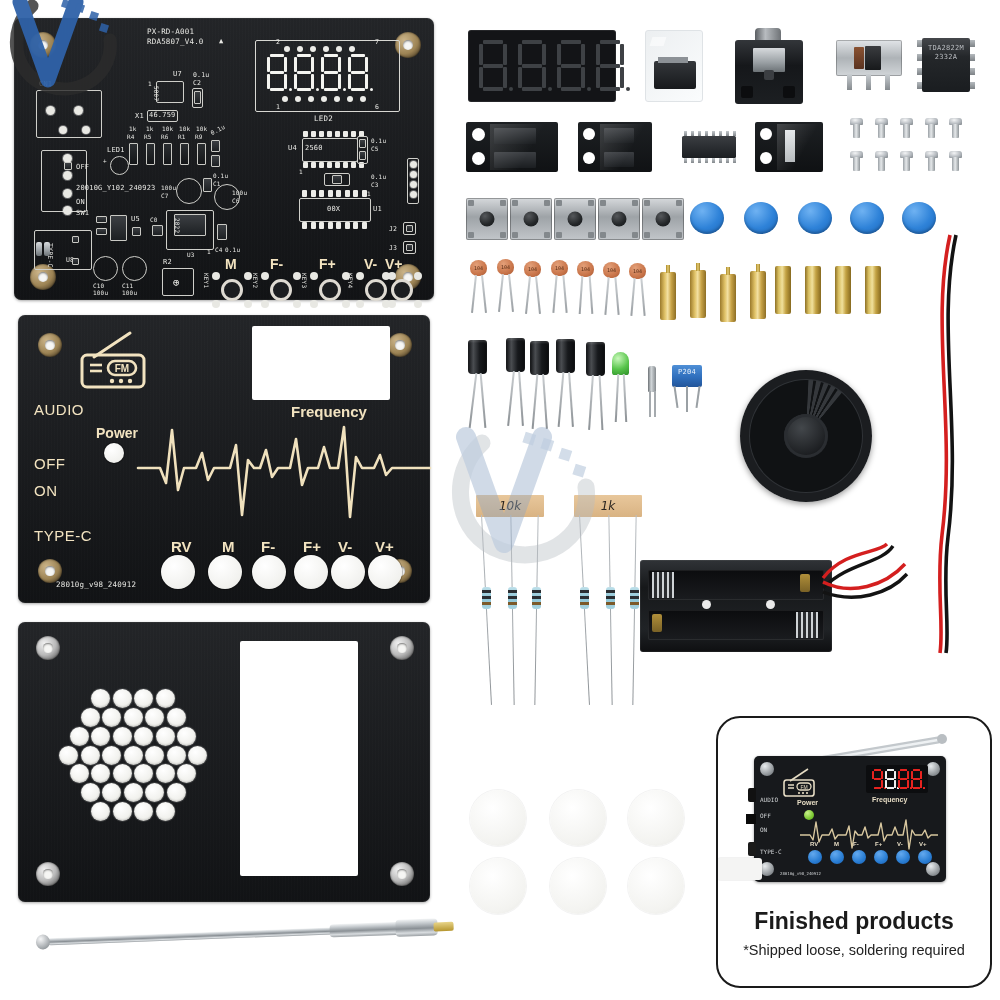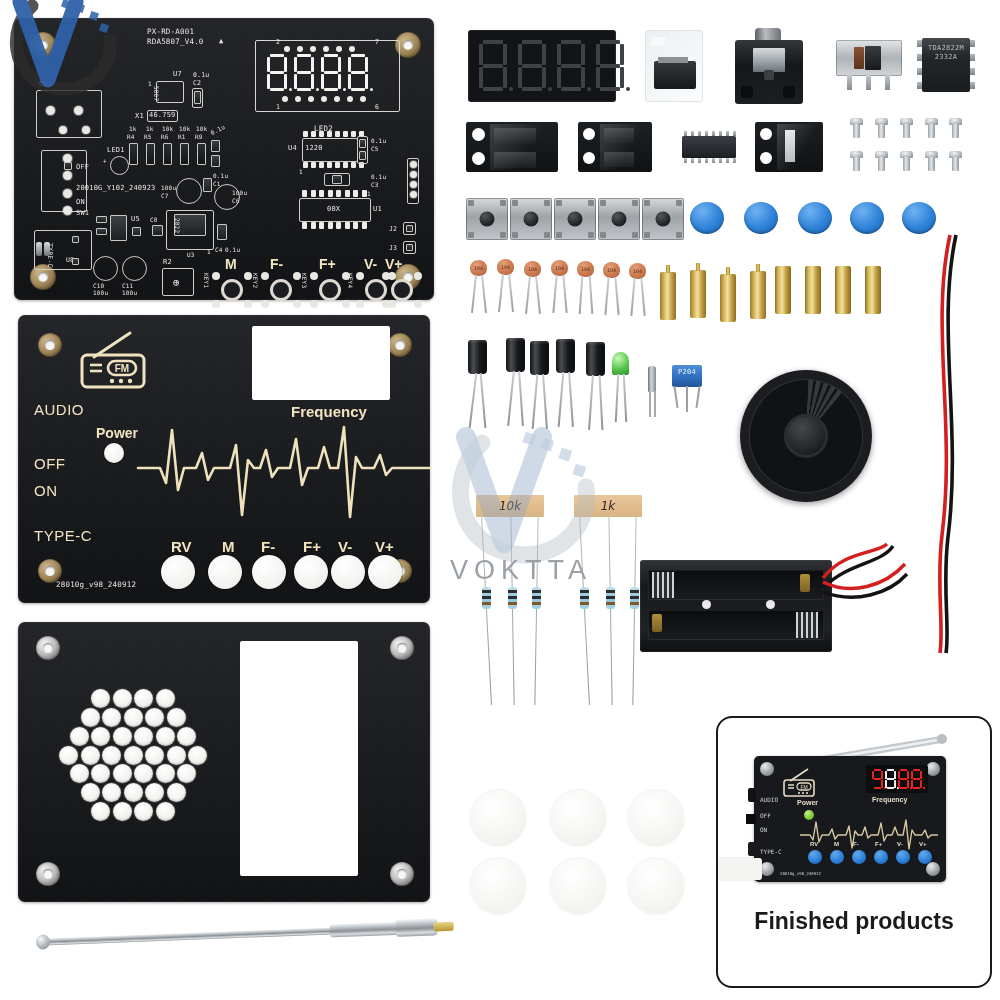--- a/index.html
+++ b/index.html
@@ -345,21 +345,21 @@
   #watermark-top { position:absolute; left:2px; top:-6px; width:130px; height:120px; opacity:.95; }
   #watermark-mid { position:absolute; left:440px; top:425px; width:200px; height:180px; opacity:.55; }
   .wm-text {
     position:absolute; font-family:"Liberation Sans", sans-serif;
     letter-spacing: 6px; color:#8a8f95; font-weight:300;
   }
 
   
   #inset-finished {
     position:absolute; left: 716px; top: 716px; width: 276px; height: 272px;
-    background:#ffffff; border: 2.5px solid #1a1a1a; border-radius: 16px;
+    background:#ffffff; border: 2.5px solid #1a1a1a; border-radius: 24px;
     overflow:hidden;
   }
   #inset-finished .cap-title {
     position:absolute; left:0; right:0; top: 190px;
     text-align:center; font-size: 23px; color:#1b1b1b; font-weight:bold;
   }
   #inset-finished .cap-sub {
     position:absolute; left:0; right:0; top: 224px;
     text-align:center; font-size: 14.5px; color:#222;
   }
@@ -581,25 +581,25 @@
         <span></span>
         <span></span>
         <span></span>
         <span></span>
         <span></span>
     </div>
     <div class="silk" style="left:262px;top:20px;font-size:6.5px;">2</div>
     <div class="silk" style="left:361px;top:20px;font-size:6.5px;">7</div>
     <div class="silk" style="left:262px;top:85px;font-size:6.5px;">1</div>
     <div class="silk" style="left:361px;top:85px;font-size:6.5px;">6</div>
-    <div class="silk" style="left:300px;top:96px;font-size:7.5px;margin-top:10px;">LED2</div>
+    <div class="silk" style="left:300px;top:96px;font-size:7.5px;">LED2</div>
 
     <div class="outline" style="left:288px;top:120px;width:56px;height:24px;"></div>
     <div class="silk" style="left:274px;top:126px;font-size:7px;">U4</div>
-    <div class="silk" style="left:291px;top:126px;font-size:7px;">1220</div>
+    <div class="silk" style="left:291px;top:126px;font-size:7px;">2560</div>
     <div class="seg-dotrow" style="left:289px;top:113px;gap:3px;">
         <span style="width:5px;height:6px;border-radius:1px;"></span>
         <span style="width:5px;height:6px;border-radius:1px;"></span>
         <span style="width:5px;height:6px;border-radius:1px;"></span>
         <span style="width:5px;height:6px;border-radius:1px;"></span>
         <span style="width:5px;height:6px;border-radius:1px;"></span>
         <span style="width:5px;height:6px;border-radius:1px;"></span>
         <span style="width:5px;height:6px;border-radius:1px;"></span>
         <span style="width:5px;height:6px;border-radius:1px;"></span>
       </div>
@@ -1221,21 +1221,20 @@
       <path d="M42 18 C 8 48, 14 110, 62 126 C 110 142, 152 106, 146 62" fill="none" stroke="#b7bcc1" stroke-width="17" stroke-linecap="round" opacity=".75"></path>
       <path d="M26 12 L64 118 L102 12" fill="none" stroke="#8ca6c6" stroke-width="20" stroke-linecap="round" stroke-linejoin="round" opacity=".75"></path>
       <g fill="#8ca6c6" opacity=".7">
         <rect x="84" y="8" width="11" height="11" transform="rotate(18 89 13)"></rect>
         <rect x="102" y="14" width="11" height="11" transform="rotate(18 107 19)"></rect>
         <rect x="120" y="24" width="11" height="11" transform="rotate(18 125 29)"></rect>
         <rect x="134" y="40" width="11" height="11" transform="rotate(18 139 45)"></rect>
       </g>
     </svg>
   </div>
-  <div class="wm-text" style="left:450px;top:555px;font-size:27px;color:#9aa0a6;">VOKTTA</div>
 
   <div class="part" style="left:640px;top:548px;width:200px;height:110px;">
     <div class="batt-holder" style="left:0;top:12px;width:192px;height:92px;"></div>
     <div class="batt-cell" style="left:8px;top:22px;width:176px;height:30px;"></div>
     <div class="batt-cell" style="left:8px;top:62px;width:176px;height:30px;"></div>
     <div class="abs" style="left:12px;top:24px;width:22px;height:26px;background:repeating-linear-gradient(90deg,#cfd3d6 0 2px,#2a2c2f 2px 5px);"></div>
     <div class="abs" style="left:156px;top:64px;width:22px;height:26px;background:repeating-linear-gradient(90deg,#cfd3d6 0 2px,#2a2c2f 2px 5px);"></div>
     <div class="abs" style="left:160px;top:26px;width:10px;height:18px;background:linear-gradient(180deg,#b08f3a,#7a6226);border-radius:2px;"></div>
     <div class="abs" style="left:12px;top:66px;width:10px;height:18px;background:linear-gradient(180deg,#b08f3a,#7a6226);border-radius:2px;"></div>
     <div class="abs" style="left:62px;top:52px;width:9px;height:9px;border-radius:50%;background:#eaeaea;"></div>
@@ -1378,15 +1377,16 @@
 
       <div class="abs" style="left:-6px;top:32px;width:8px;height:14px;background:#111;border-radius:2px 0 0 2px;"></div>
       <div class="abs" style="left:-8px;top:58px;width:10px;height:10px;background:#0a0a0a;"></div>
       <div class="abs" style="left:-6px;top:86px;width:8px;height:14px;background:#1a1a1a;border-radius:2px;"></div>
     </div>
 
     <div class="abs" style="left:0px;top:140px;width:44px;height:22px;background:#f4f4f3;border-radius:3px;box-shadow:0 0 0 1px rgba(0,0,0,.05);"></div>
     <div class="abs" style="left:240px;top:94px;width:38px;height:16px;background:#ffffff;"></div>
 
     <div class="cap-title">Finished products</div>
+    <div class="cap-sub">*Shipped loose, soldering required</div>
   </div>
 
 </div>
 
 </body></html>

